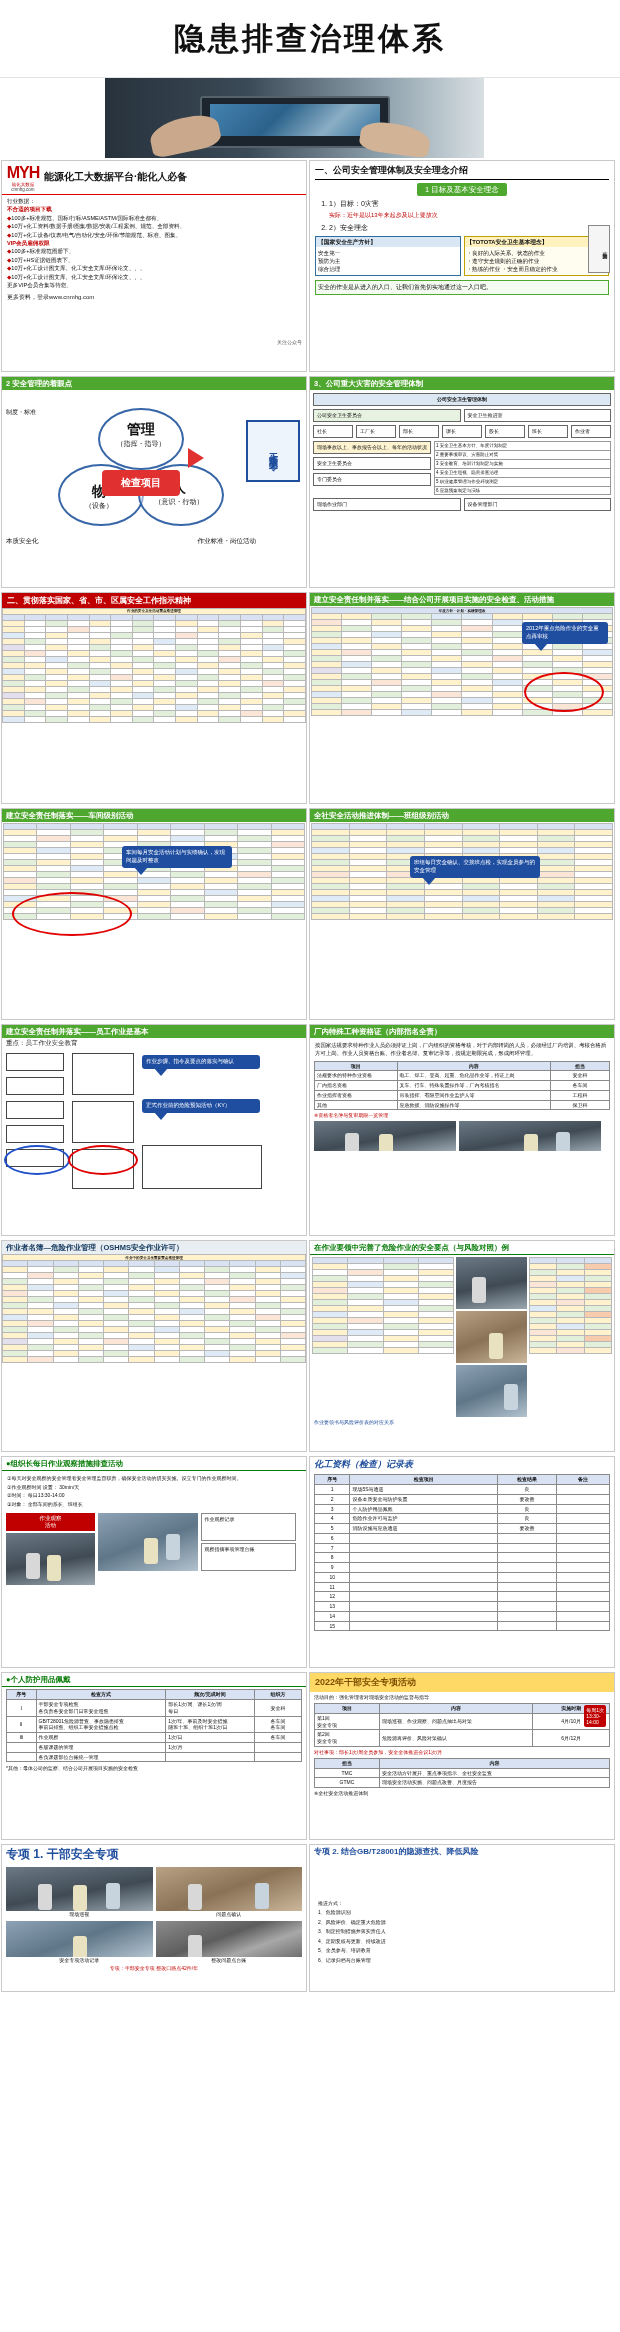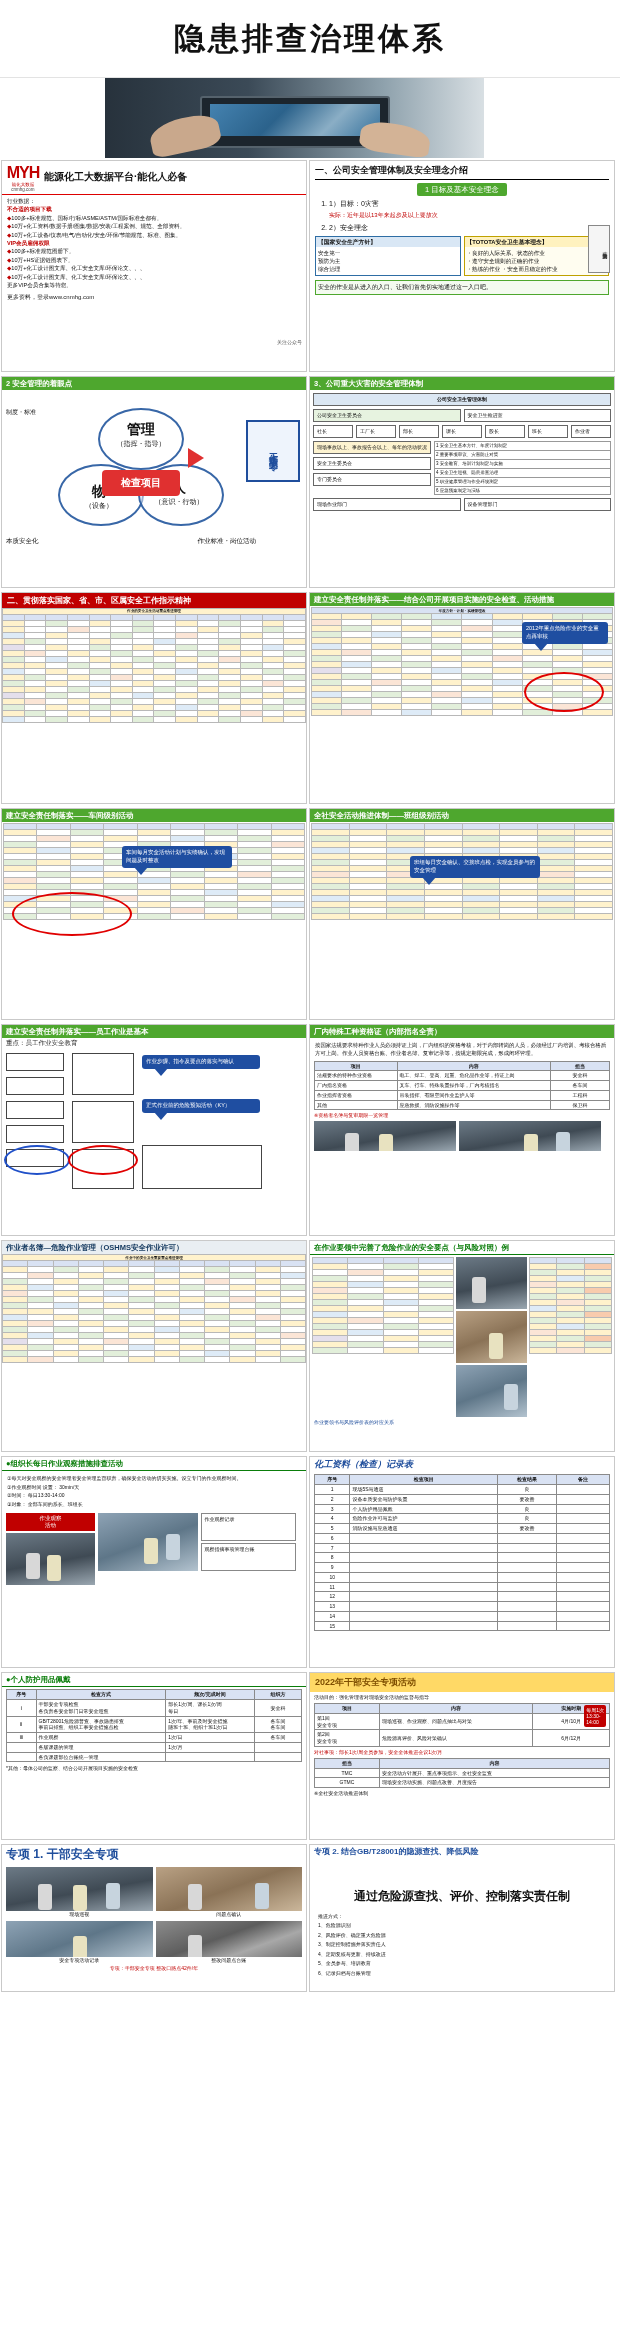--- a/index.html
+++ b/index.html
@@ -2038,21 +2038,20 @@
             </div>
           <div class="tiny center">整改问题点台账</div>
         </div>
       </div>
       <div class="tiny center red" style="padding-top:1px;">专项：干部安全专项  整改口路点42件/年</div>
     </div>
 
     <div class="slide h-sm">
       <div class="sl-head blue" style="font-size:8px;">专项 2. 结合GB/T28001的隐源查找、降低风险</div>
       <div class="big-center">
-        <div class="bt">通过危险源查找、评价、控制落实责任制</div>
         <div class="tiny" style="line-height:1.9;">
           <div>推进方式：</div>
           <div>1、危险源识别</div>
           <div>2、风险评价、确定重大危险源</div>
           <div>3、制定控制措施并落实责任人</div>
           <div>4、定期复核与更新、持续改进</div>
           <div>5、全员参与、培训教育</div>
           <div>6、记录归档与台账管理</div>
         </div>
       </div>

